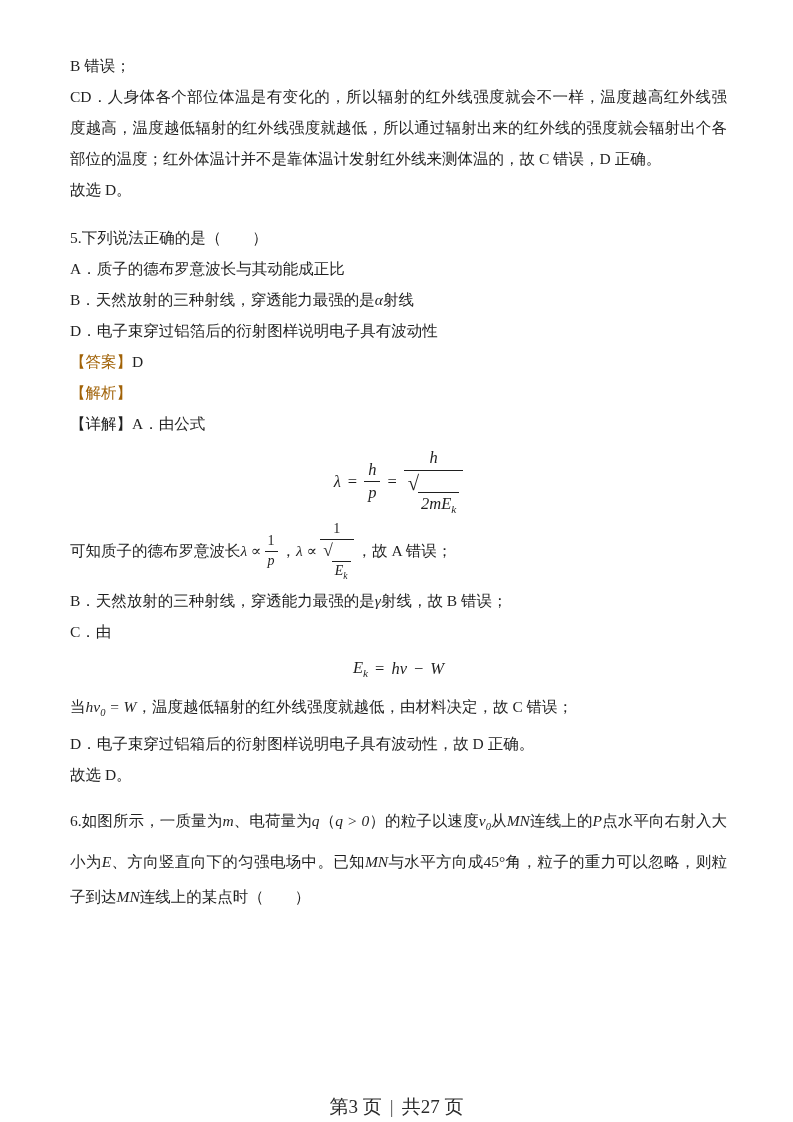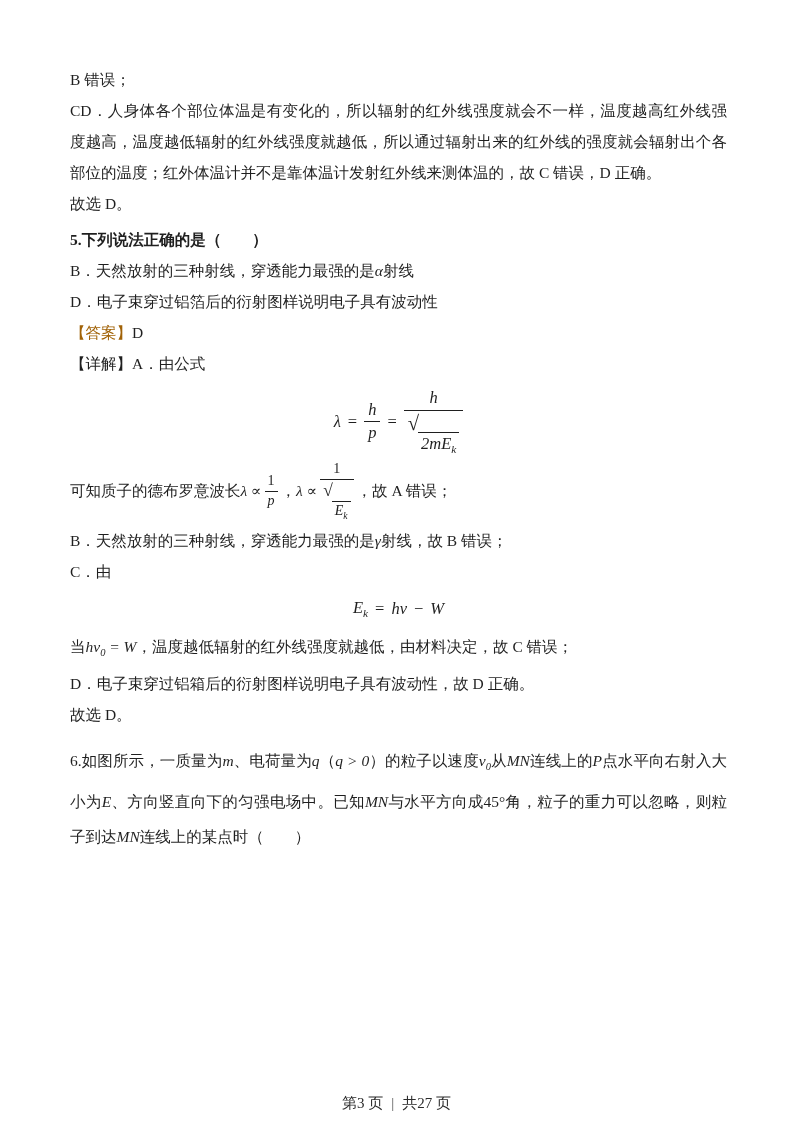--- a/index.html
+++ b/index.html
@@ -8,21 +8,21 @@
     width: 793px; height: 1122px;
     position: relative;
     background: #ffffff;
     color: #1f1f1f;
     font-family: "Liberation Serif", "DejaVu Serif", serif;
     font-size: 15.5px;
     overflow: hidden;
   }
   .content {
     position: absolute;
-    left: 70px; top: 64px;
+    left: 70px; top: 50px;
     width: 657px;
   }
   p { margin: 0; }
   .p31 { line-height: 31px; }
   .just { text-align: justify; }
   .mi { font-style: italic; }
   .label-blue { color: #a16207; }
   sub { font-size: 0.68em; font-style: italic; }
 
   
@@ -40,50 +40,52 @@
   .sqrt { display: inline-flex; align-items: flex-start; }
   .sqrt .rad { font-style: normal; font-size: 1.25em; line-height: 1; transform: translateY(1px); margin-right: -1px; }
   .sqrt .radicand { border-top: 1.2px solid currentColor; padding: 1px 3px 0; margin-top: 20px; }
 
   
   .prop-line { display: flex; align-items: center; flex-wrap: nowrap; margin: 3px 0; min-height: 46px; white-space: nowrap; text-align: right; }
   .prop-line .ifrac { display: inline-flex; flex-direction: column; align-items: center; font-size: 14px; line-height: 1.2; margin: 0 3px; }
   .prop-line .ifrac .num { padding: 0 3px 1px; }
   .prop-line .ifrac .den { border-top: 1px solid currentColor; padding: 1px 3px 0; }
 
-  .q5-title { margin-top: 5px; font-weight: bold; }
+  .q5-title { margin-top: 17px; }
   .q6-para { margin-top: 13px; line-height: 35px; }
 
   .footer {
     position: absolute; left: 0; right: 0; top: 1094px;
-    text-align: center; font-size: 15px; color: #2b2b2b;
+    text-align: center; font-size: 19px; color: #2b2b2b;
   }
   .footer .sep { margin: 0 8px; color: #555; }
 </style>
 </head>
 <body>
 
 <div class="content">
 
   <p class="p31">B 错误；</p>
 
   <p class="p31 just">CD．人身体各个部位体温是有变化的，所以辐射的红外线强度就会不一样，温度越高红外线强度越高，温度越低辐射的红外线强度就越低，所以通过辐射出来的红外线的强度就会辐射出个各部位的温度；红外体温计并不是靠体温计发射红外线来测体温的，故 C 错误，D 正确。</p>
 
   <p class="p31">故选 D。</p>
 
   <p class="p31 q5-title">5.下列说法正确的是（　　）</p>
 
+  <p class="p31">A．质子的德布罗意波长与其动能成正比</p>
 
   <p class="p31"><span>B．天然放射的三种射线，穿透能力最强的是</span><span class="mi">α</span><span>射线</span></p>
 
 
   <p class="p31">D．电子束穿过铝箔后的衍射图样说明电子具有波动性</p>
 
   <p class="p31"><span class="label-blue">【答案】</span><span>D</span></p>
 
+  <p class="p31"><span class="label-blue">【解析】</span></p>
 
   <p class="p31"><span>【详解】</span><span>A．由公式</span></p>
 
   <div class="formula formula1-wrap">
     <span class="mi">λ</span>
     <span>=</span>
     <span class="frac">
       <span class="num mi">h</span>
       <span class="den mi">p</span>
     </span>

